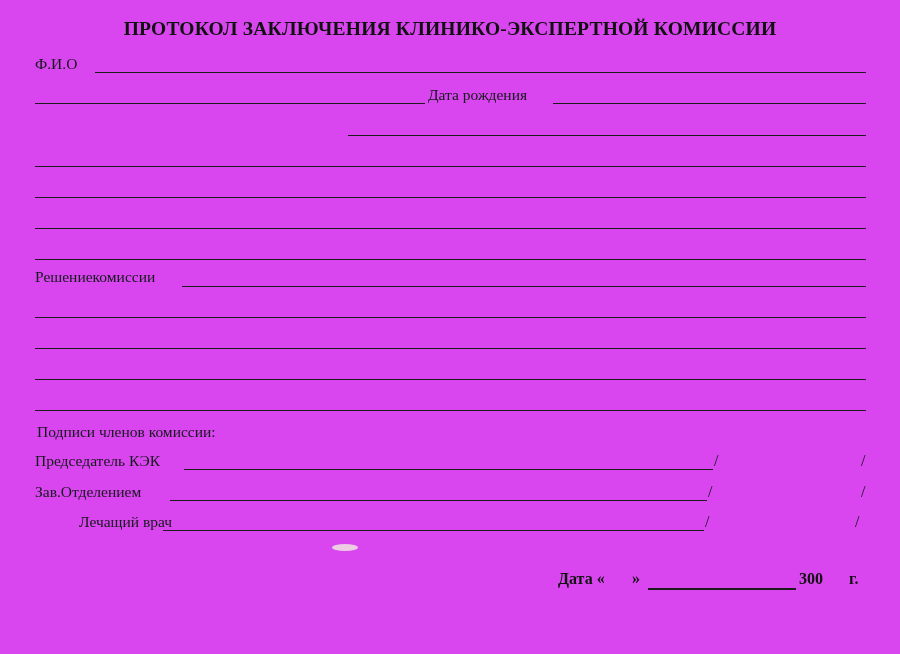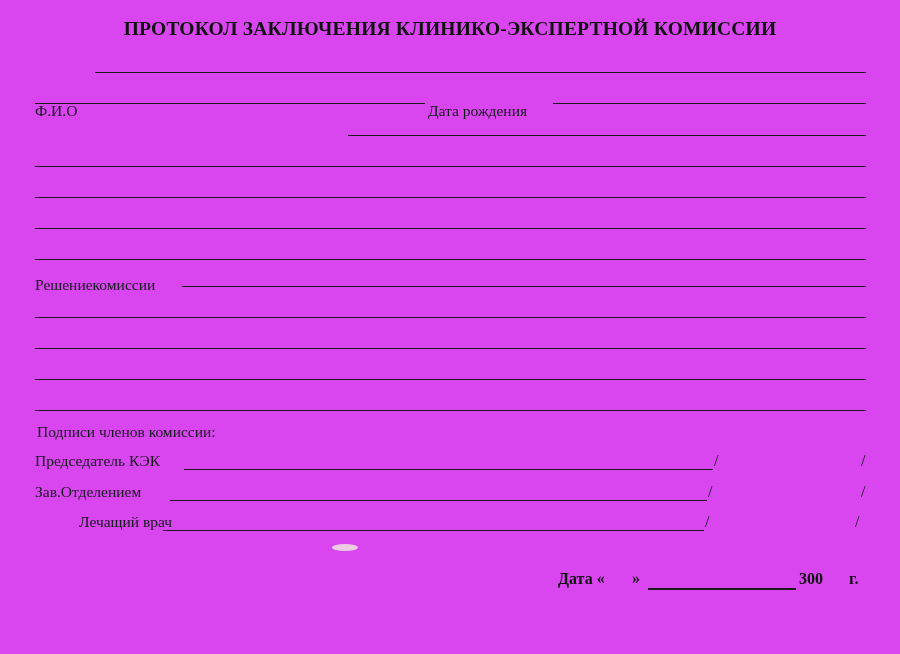--- a/index.html
+++ b/index.html
@@ -72,35 +72,35 @@
     opacity: 0.85;
   }
 </style>
 </head>
 <body>
 
 <div class="page">
 
   <div class="title">ПРОТОКОЛ ЗАКЛЮЧЕНИЯ КЛИНИКО-ЭКСПЕРТНОЙ КОМИССИИ</div>
 
-  <div class="lbl" style="top:55px; left:35px;margin-top:47px;">Ф.И.О</div>
+  <div class="lbl" style="top:55px; left:35px;">Ф.И.О</div>
   <div class="rule" style="top:72px; left:95px; width:771px;"></div>
 
   <div class="rule" style="top:103px; left:35px; width:390px;"></div>
-  <div class="lbl" style="top:86px; left:428px;margin-top:16px;">Дата рождения</div>
+  <div class="lbl" style="top:86px; left:428px;">Дата рождения</div>
   <div class="rule" style="top:103px; left:553px; width:313px;"></div>
 
   <div class="rule" style="top:135px; left:348px; width:518px;"></div>
 
   <div class="rule" style="top:166px; left:35px; width:831px;"></div>
   <div class="rule" style="top:197px; left:35px; width:831px;"></div>
   <div class="rule" style="top:228px; left:35px; width:831px;"></div>
   <div class="rule" style="top:259px; left:35px; width:831px;"></div>
 
-  <div class="lbl" style="top:276px; left:35px;">Решениекомиссии</div>
+  <div class="lbl" style="top:268px; left:35px;">Решениекомиссии</div>
   <div class="rule" style="top:286px; left:182px; width:684px;"></div>
 
   <div class="rule" style="top:317px; left:35px; width:831px;"></div>
   <div class="rule" style="top:348px; left:35px; width:831px;"></div>
   <div class="rule" style="top:379px; left:35px; width:831px;"></div>
   <div class="rule" style="top:410px; left:35px; width:831px;"></div>
 
   <div class="lbl" style="top:423px; left:37px;">Подписи членов комиссии:</div>
 
   <div class="lbl" style="top:452px; left:35px;">Председатель КЭК</div>

